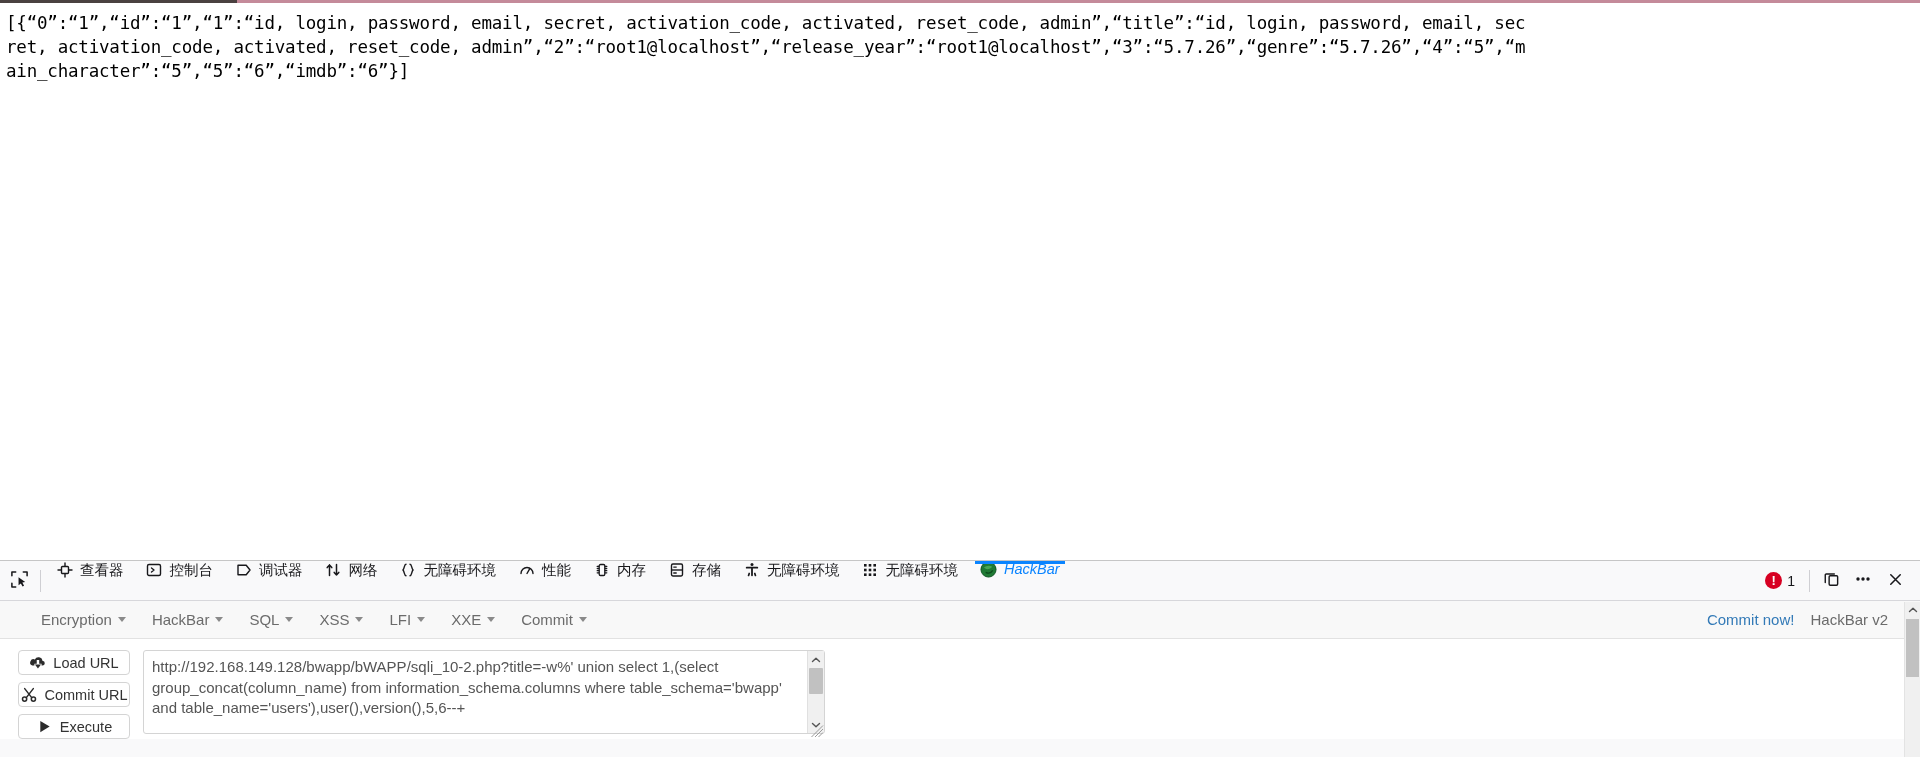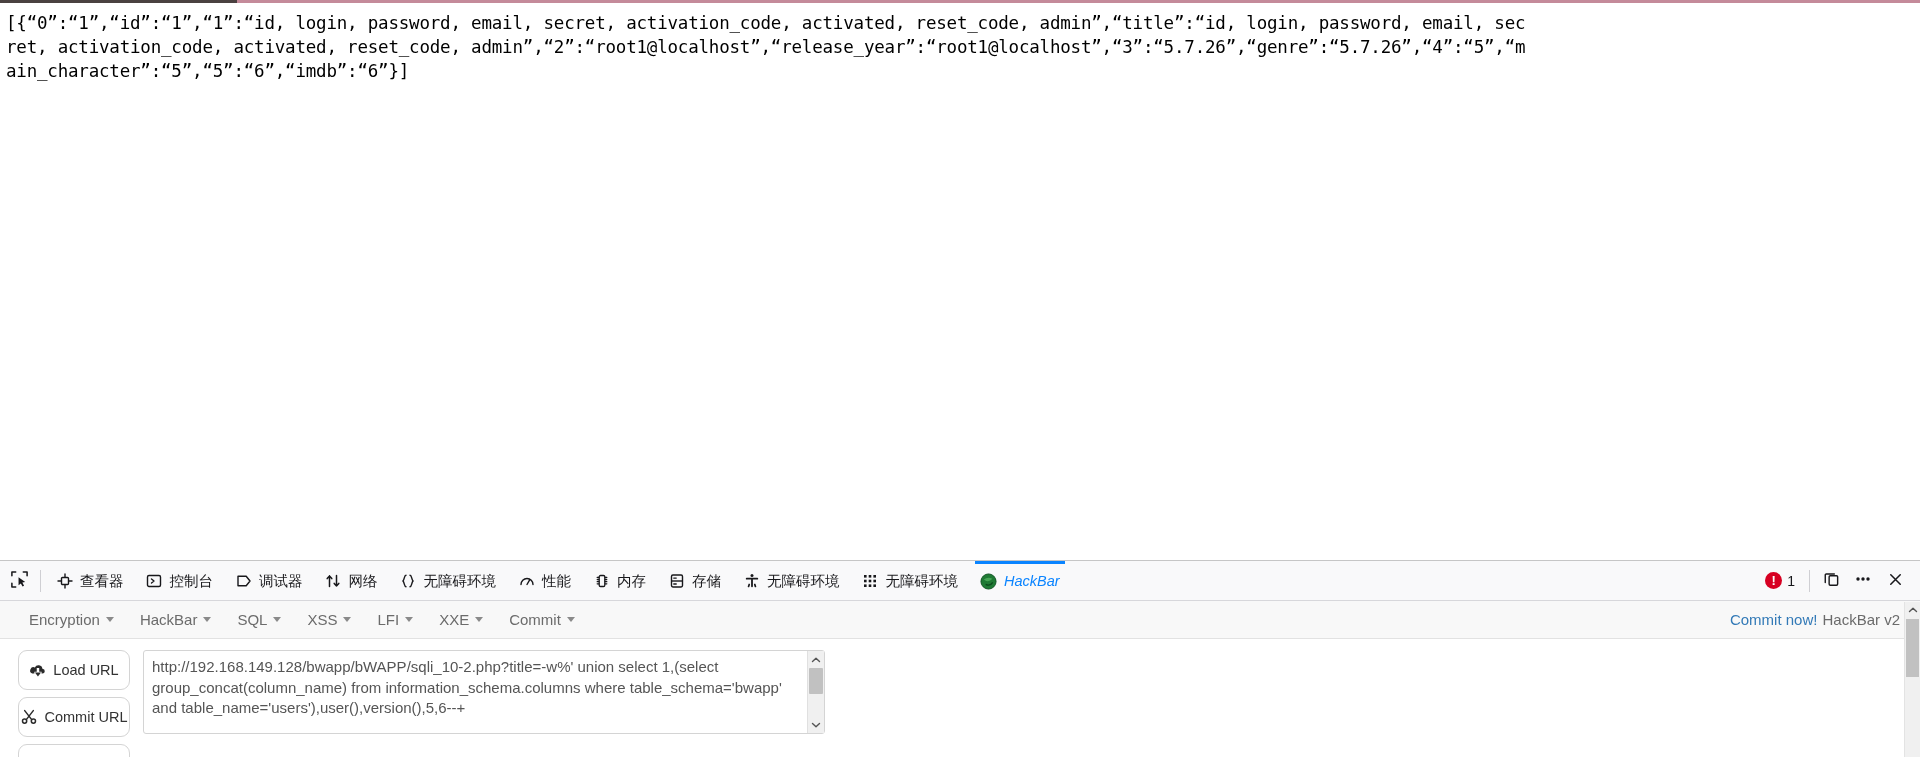--- a/index.html
+++ b/index.html
@@ -68,21 +68,21 @@
     display: flex; align-items: center; justify-content: center;
     width: 34px; height: 40px;
     cursor: pointer;
   }
   .tb-sep {
     width: 1px; height: 22px; align-self: center;
     background: #cfcfd3; margin: 0 4px;
   }
 
   .tb-tab {
-    display: flex; align-items: center; gap: 7px;
+    display: flex; gap: 7px;
     padding: 0 11px;
     height: 40px;
     color: #18181b;
     cursor: pointer;
     white-space: nowrap;
     font-size: 14.5px;
     position: relative;
   }
   .tb-tab .tb-icon {
     display: inline-flex; align-items: center; justify-content: center;
@@ -110,55 +110,55 @@
     cursor: pointer; margin-left: 2px;
   }
 
   
   #hackbar { background: #ffffff; }
   #hackbar-menu {
     display: flex; align-items: center;
     height: 38px;
     background: #f8f8f8;
     border-bottom: 1px solid #e2e2e2;
-    padding: 0 16px;
+    padding: 0 28px;
   }
   .hb-menu-item {
     display: flex; align-items: center; gap: 6px;
     padding: 5px 13px;
     color: #6b6b6b;
     font-size: 15px;
     cursor: pointer;
   }
   .caret {
     width: 0; height: 0;
     border-left: 4px solid transparent;
     border-right: 4px solid transparent;
     border-top: 5px solid #8a8a8a;
   }
   .hb-right { margin-left: auto; display: flex; align-items: flex-start; padding-right: 4px; }
   .hb-commit { color: #337ab7; font-size: 15px; cursor: pointer; }
-  .hb-version { color: #6b6b6b; font-size: 15px; margin-left: 5px; }
+  .hb-version { color: #6b6b6b; font-size: 15px; margin-left: 16px; }
 
   
   #hackbar-body {
     display: flex;
     padding: 11px 0 0 18px;
     gap: 13px;
   }
   #hb-buttons {
     display: flex; flex-direction: column; gap: 7px;
     width: 112px; flex: 0 0 auto;
   }
   .hb-btn {
     display: flex; align-items: center; justify-content: center; gap: 7px;
-    height: 40px;
+    height: 25px;
     background: #ffffff;
     border: 1px solid #d4d4d4;
-    border-radius: 9px;
+    border-radius: 4px;
     color: #333333;
     font-size: 14.5px;
     cursor: pointer;
   }
   .hb-btn .hb-btn-icon {
     display: inline-flex; align-items: center; justify-content: center;
     width: 17px; height: 17px;
   }
 
   .ta-wrap {

